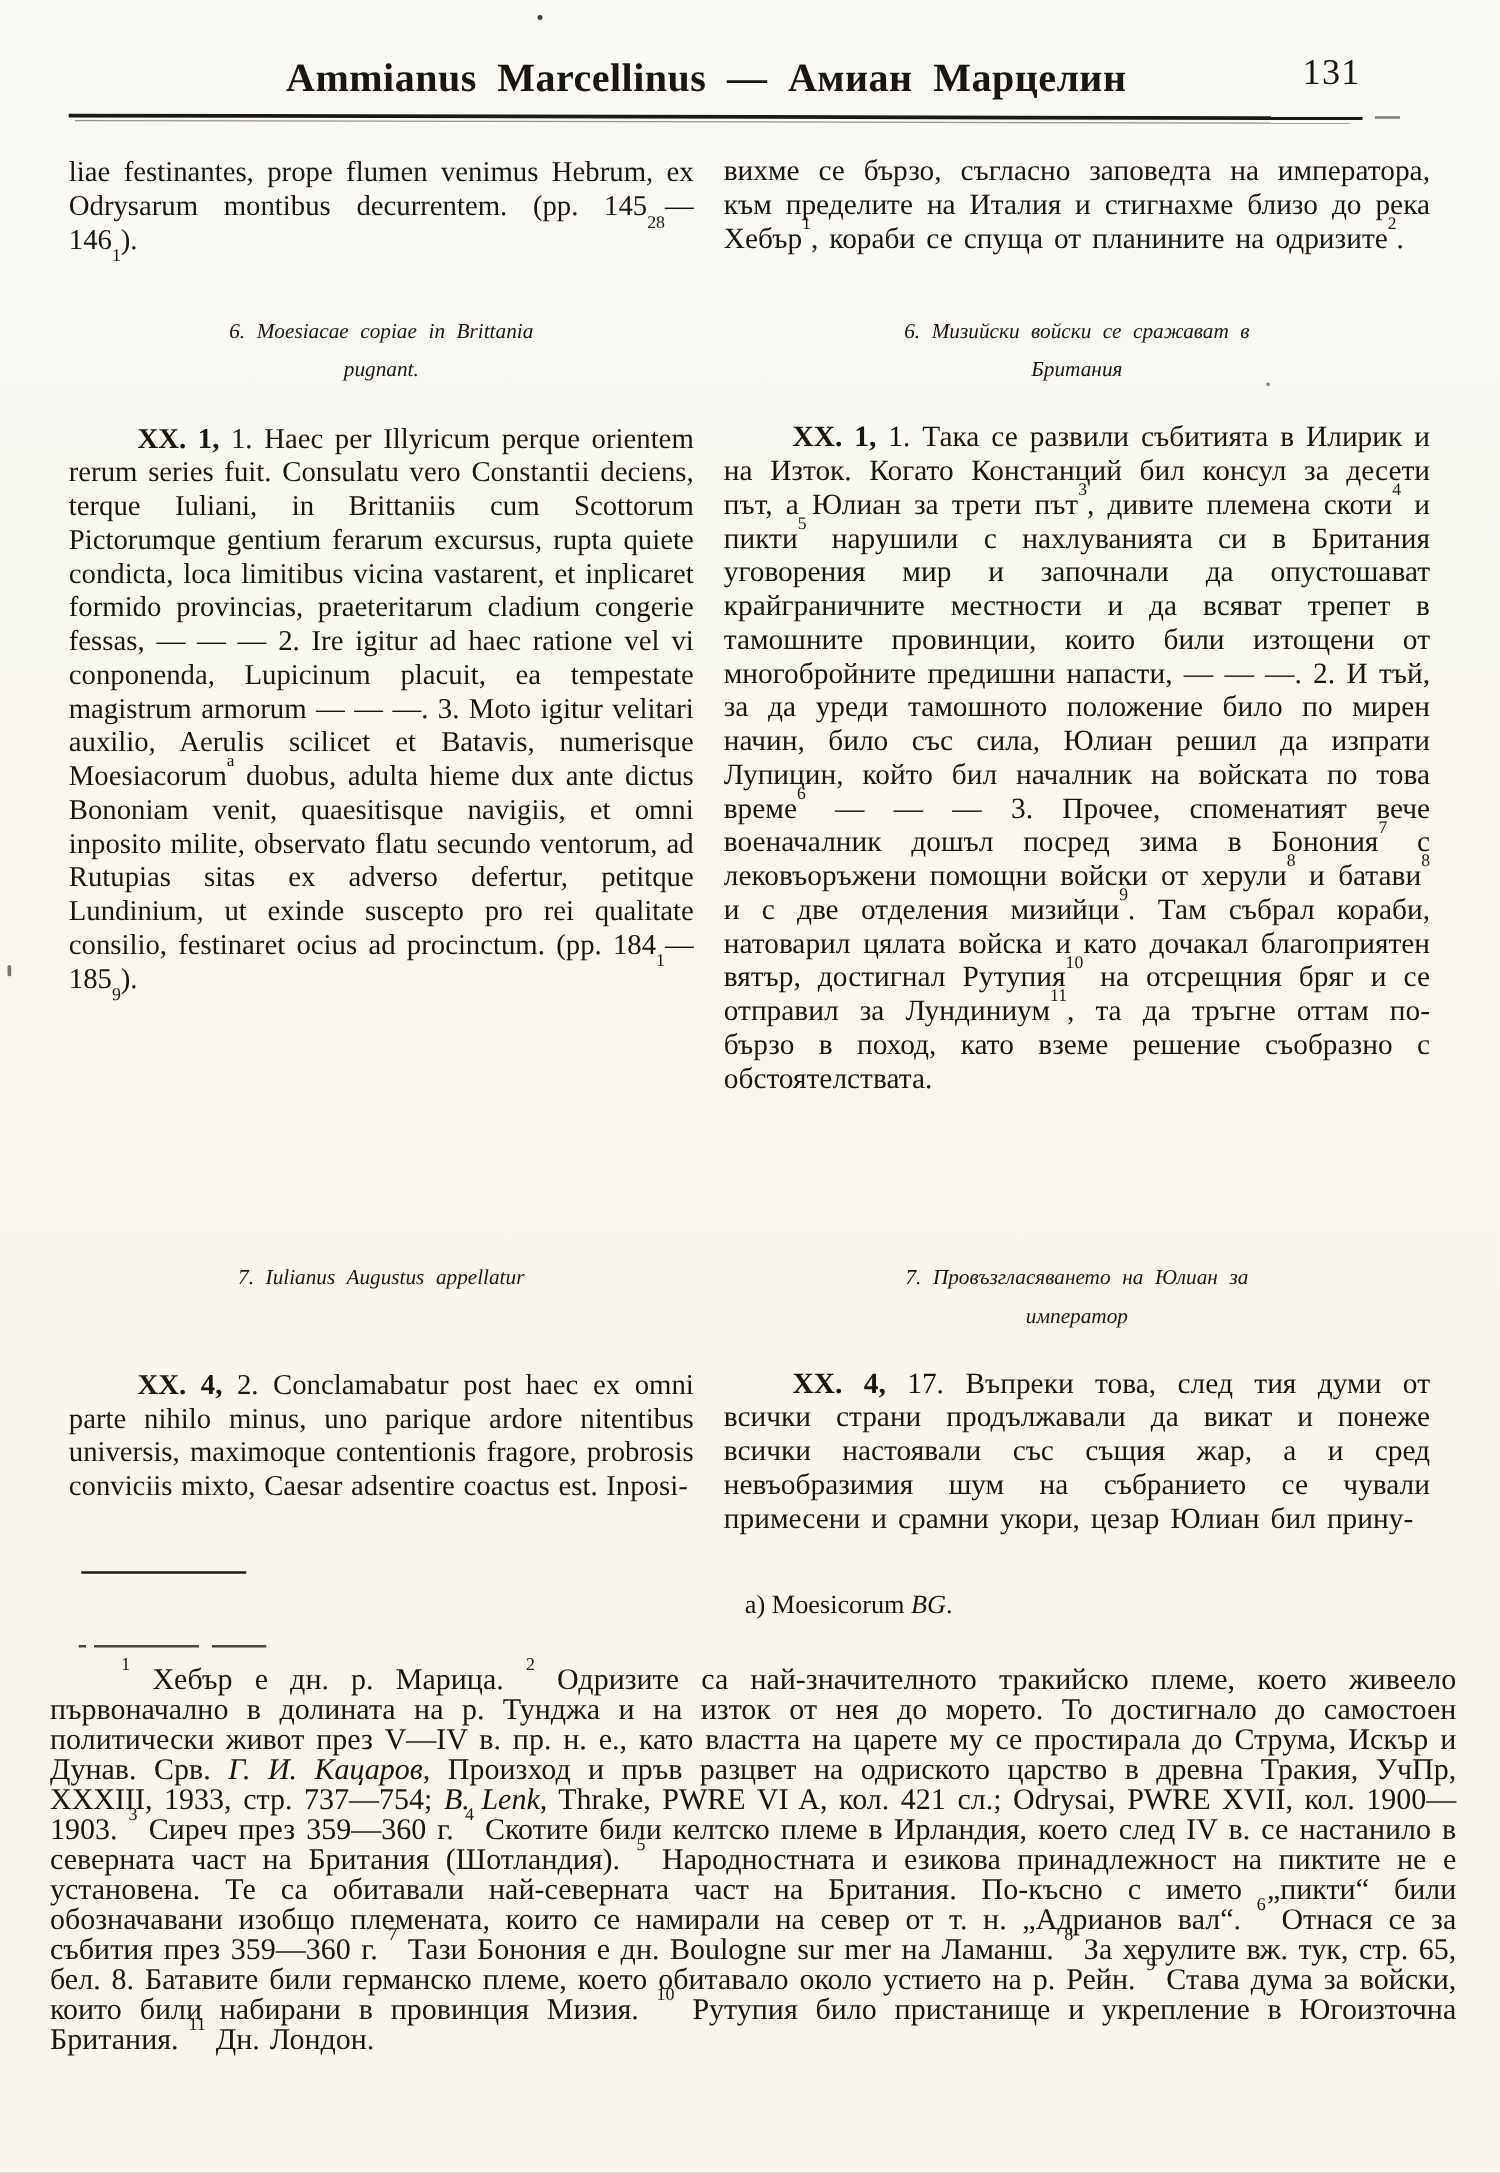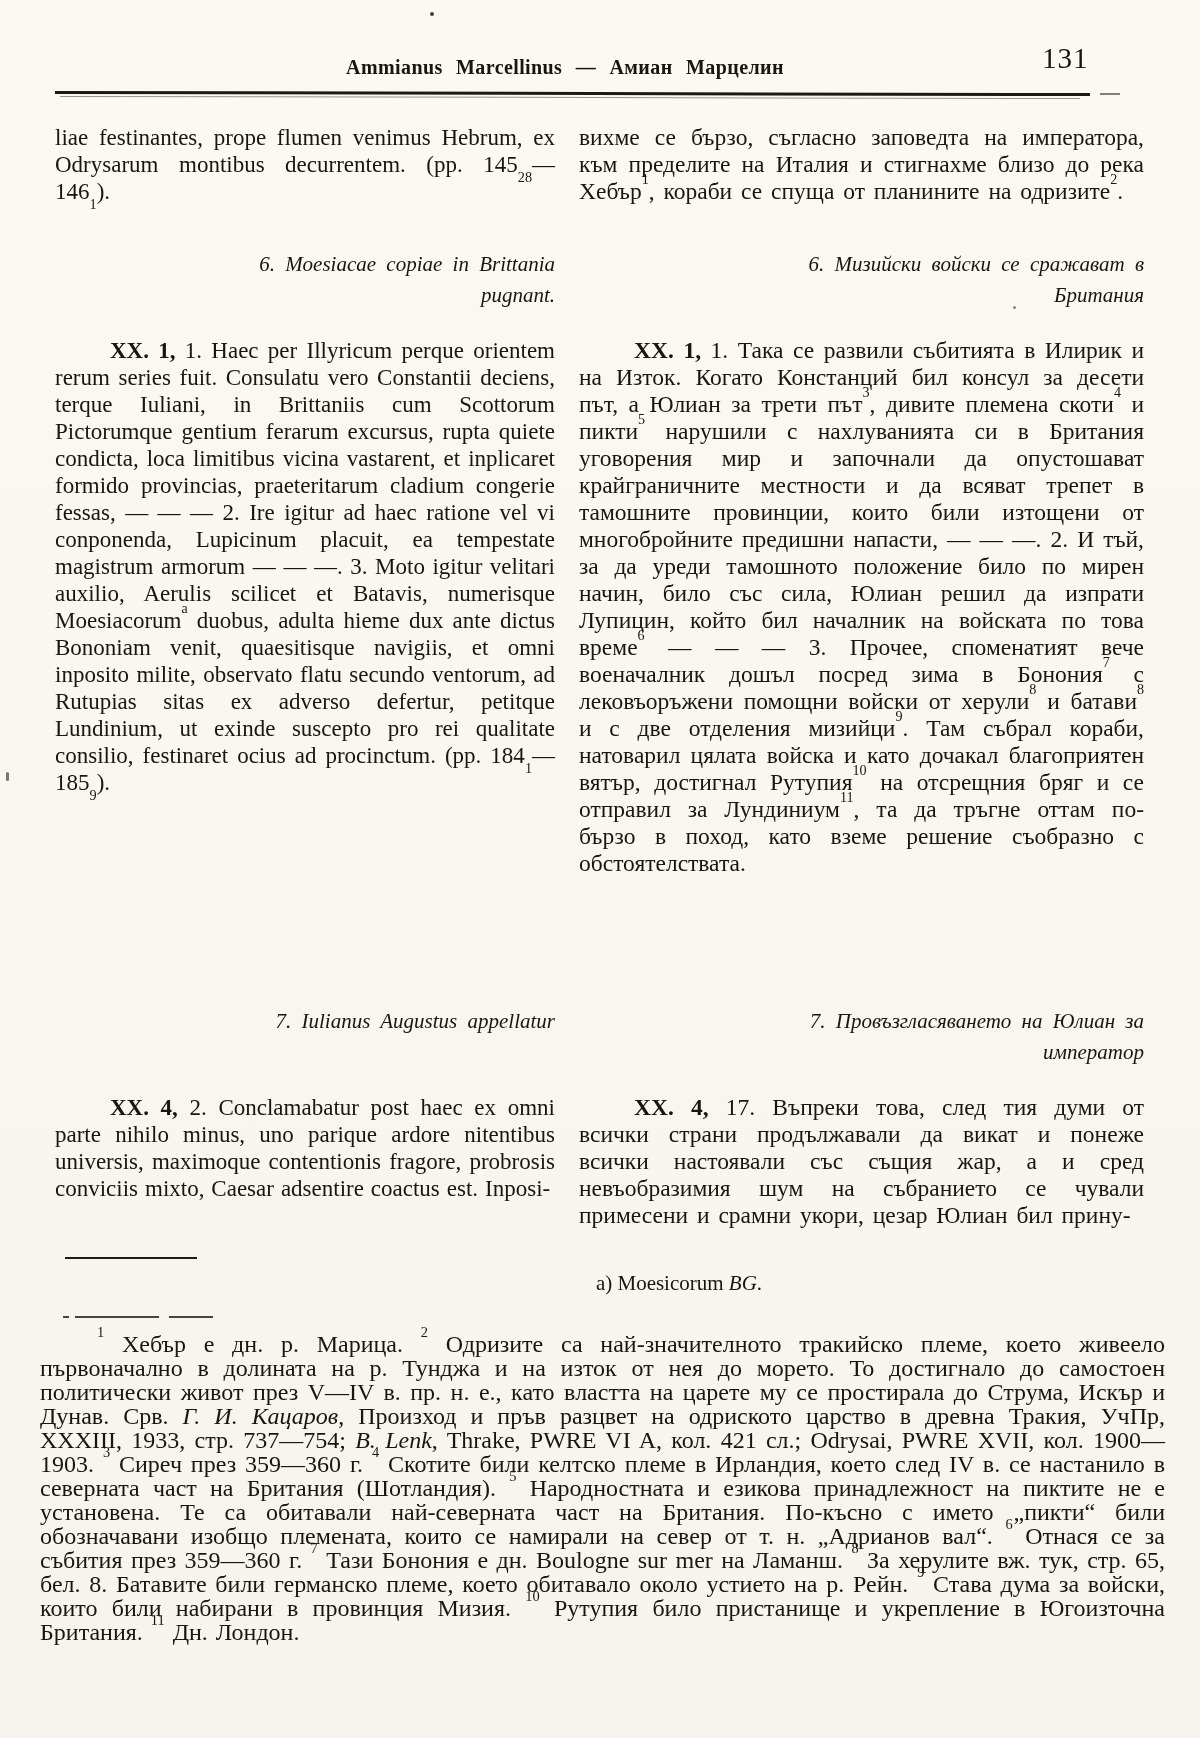--- a/index.html
+++ b/index.html
@@ -9,22 +9,22 @@
     margin:0 auto;
     background:linear-gradient(180deg,#faf9f3 0%,#f8f6ef 55%,#f6f4ec 100%);
     font-family:"Liberation Serif","DejaVu Serif",serif;
     color:#19150f;
     box-sizing:border-box;
     overflow:hidden;
   }
   
   .hdr{position:relative;height:50px;padding-top:38px;}
   .hdr-title{
-    position:absolute;left:565px;top:56px;transform:translateX(-50%);
-    font-size:20px;font-weight:bold;letter-spacing:.4px;word-spacing:8px;white-space:nowrap;
+    position:absolute;left:565px;top:44px;transform:translateX(-50%);
+    font-size:32px;font-weight:bold;letter-spacing:.4px;word-spacing:8px;white-space:nowrap;
   }
   .hdr-num{position:absolute;left:1042px;top:42px;font-size:29px;letter-spacing:1px;}
   .rule-wrap{position:relative;margin-top:4px;height:8px;}
   .rule-main{position:absolute;left:55px;top:0;width:1035px;height:3px;background:#1d1a15;transform:rotate(.12deg);}
   .rule-echo{position:absolute;left:60px;top:5px;width:1020px;height:1px;background:rgba(29,26,21,.45);transform:rotate(.12deg);}
   .rule-tail{position:absolute;left:1100px;top:1px;width:20px;height:2px;background:rgba(29,26,21,.55);}
   
   .columns{
     display:grid;
     grid-template-columns:500px 565px;
@@ -36,22 +36,22 @@
   .cell-l3{grid-area:3/1}.cell-r3{grid-area:3/2}
   .cell-l4{grid-area:4/1}.cell-r4{grid-area:4/2}
   .cell-l5{grid-area:5/1}.cell-r5{grid-area:5/2}
   .cell-l3,.cell-r3{min-height:625px;}
   p{margin:0;}
   .body-text{font-size:23px;line-height:27px;text-align:justify;}
   .lat{word-spacing:1.2px;}
   .cyr{font-size:23.5px;word-spacing:3px;}
   .indent{text-indent:55px;}
   .sec-title{
-    font-style:italic;font-size:21px;line-height:31px;
-    text-align:right;word-spacing:5px;
+    font-style:italic;font-size:17px;line-height:31px;
+    text-align:center;word-spacing:5px;
     margin:44px 0 26px 0;
   }
   .row4{margin-top:44px;}
   sup{font-size:.6em;line-height:0;position:relative;top:-.45em;}
   sub{font-size:.62em;line-height:0;position:relative;top:.3em;}
   b{font-weight:bold;} i{font-style:italic;}
   
   .apparatus{padding:28px 0 0 55px;text-align:center;}
   .app-rule{width:132px;height:2px;background:#1d1a15;margin-left:10px;}
   .app-note{margin:12px 0 20px 103px;font-size:21px;}

